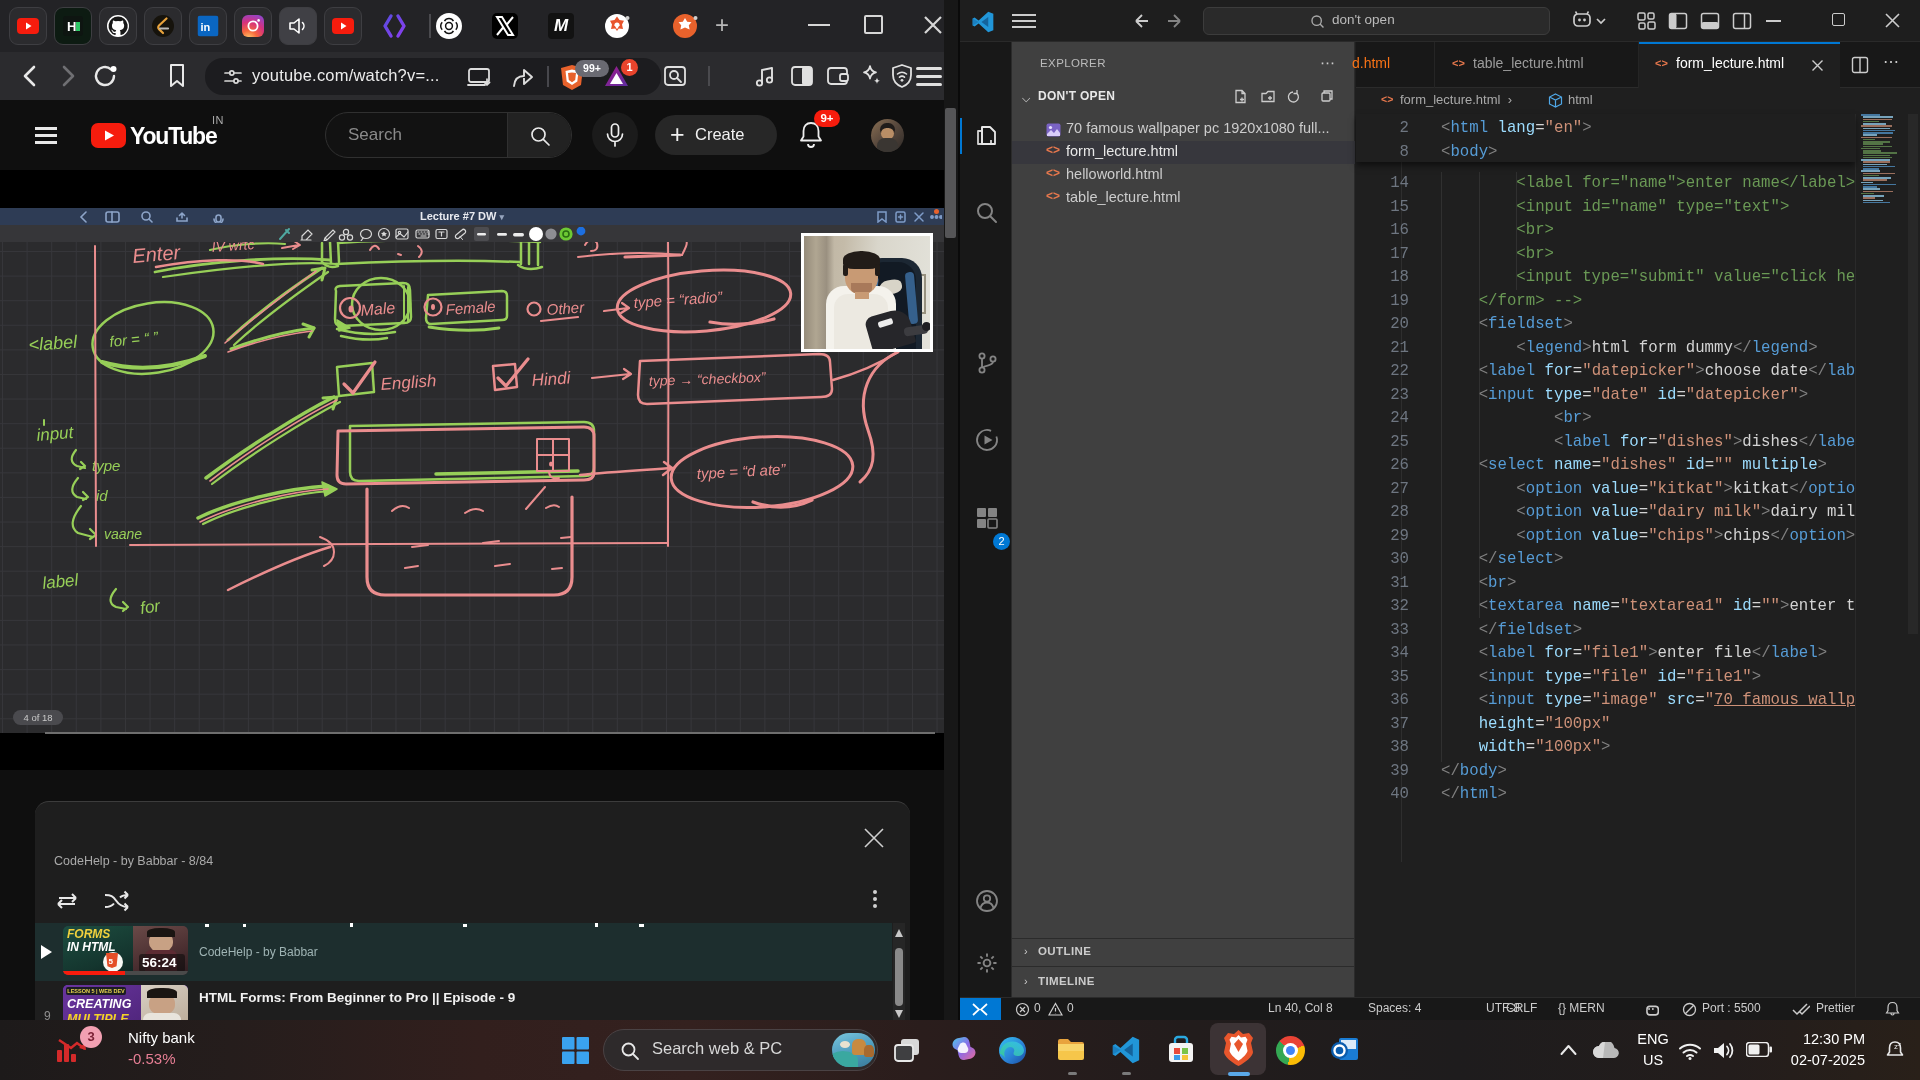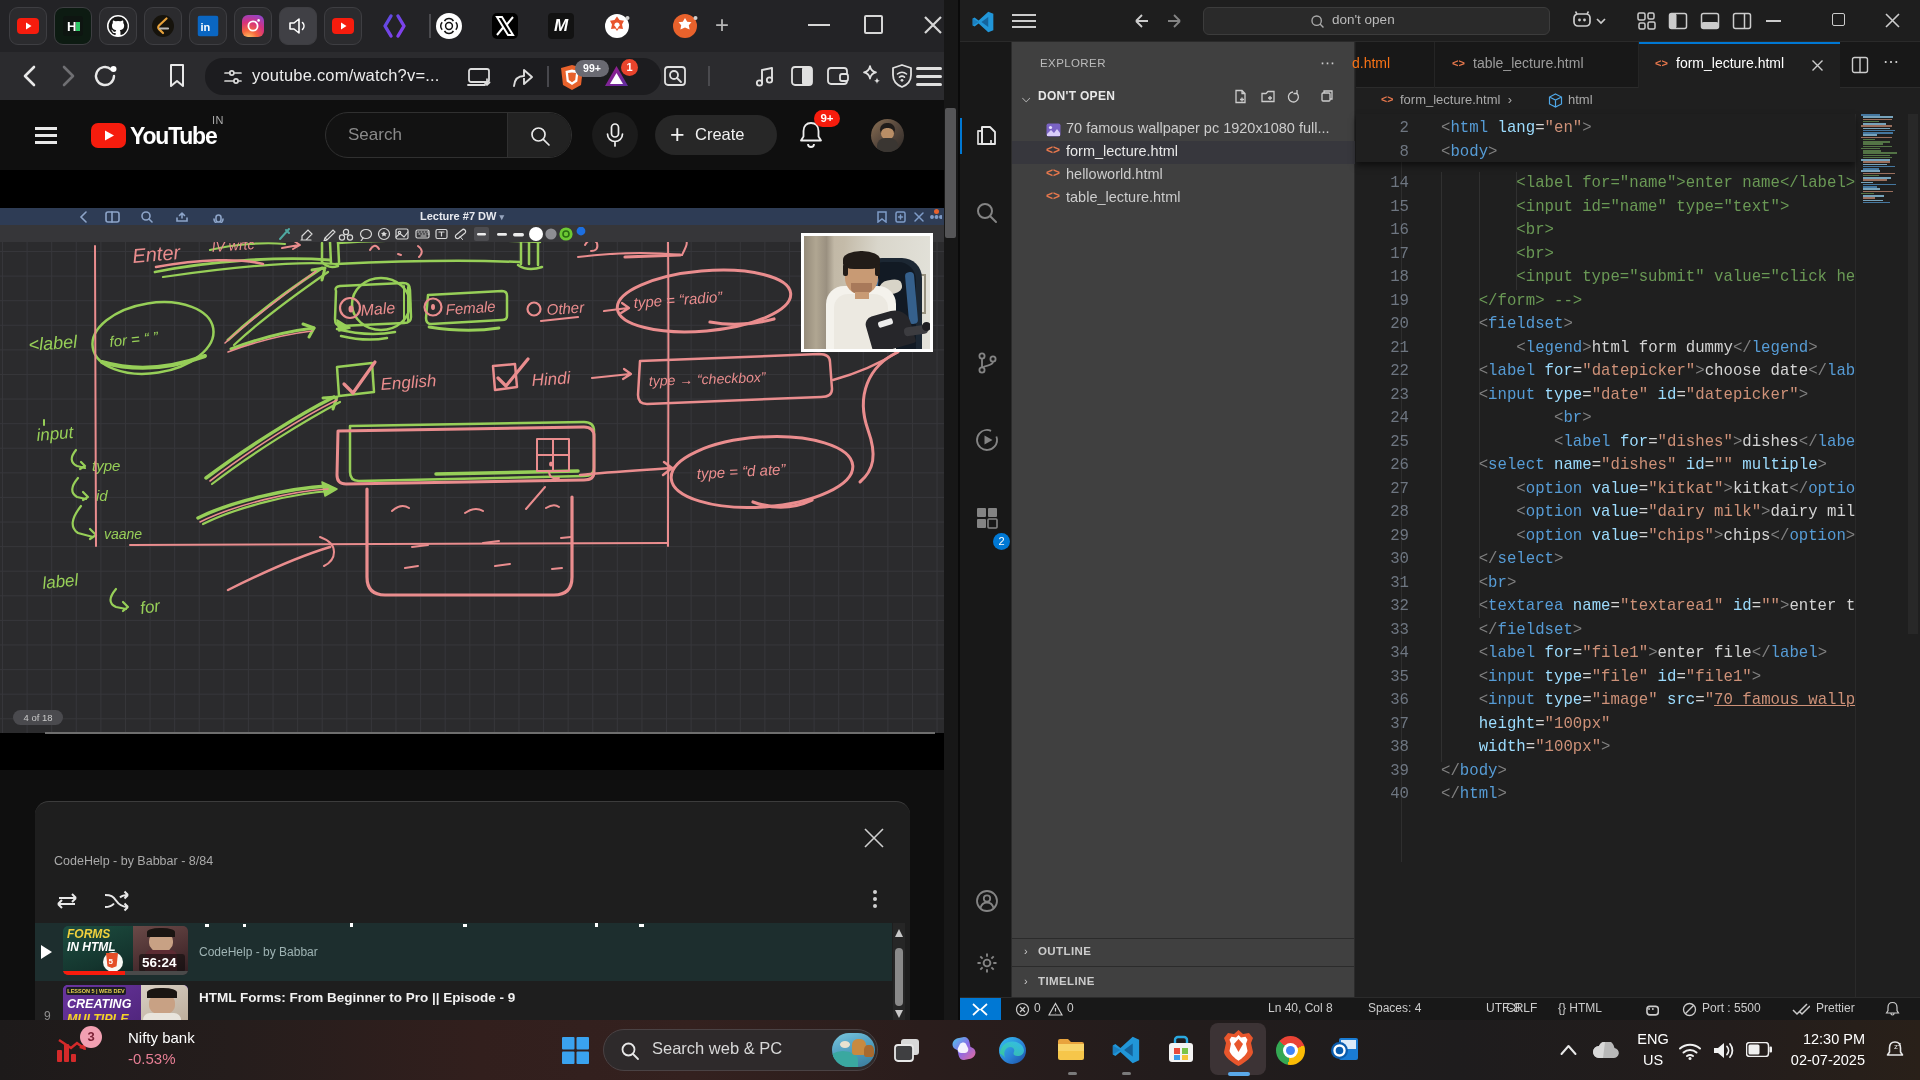--- a/index.html
+++ b/index.html
@@ -856,21 +856,21 @@
     <div class="abs" style="left:74px;top:3px;">0</div>
     <svg class="abs" style="left:88px;top:4px;" width="15" height="15" viewBox="0 0 15 15">
           <path d="M7.5 1.5 14 13H1z" stroke="#ccc" stroke-width="1.2" fill="none"></path>
           <path d="M7.5 6v3.4M7.5 11.2v.2" stroke="#ccc" stroke-width="1.2"></path>
         </svg>
     <div class="abs" style="left:107px;top:3px;">0</div>
     <div class="abs" style="left:308px;top:3px;">Ln 40, Col 8</div>
     <div class="abs" style="left:408px;top:3px;">Spaces: 4</div>
     <div class="abs" style="left:488px;top:3px;margin-left:38px;">UTF-8</div>
     <div class="abs" style="left:546px;top:3px;">CRLF</div>
-    <div class="abs" style="left:598px;top:3px;">{} HTML</div>
+    <div class="abs" style="left:598px;top:3px;">{} MERN</div>
     <svg class="abs" style="left:682px;top:3px;" width="17" height="16" viewBox="0 0 36 32">
           <path d="M8 6h8a4 4 0 0 1 4 4v4a4 4 0 0 1-4 4H8a4 4 0 0 1-4-4v-4a4 4 0 0 1 4-4z" transform="scale(1.5) translate(3,1)" stroke="#ccc" stroke-width="2.2" fill="none"></path>
           <circle cx="15" cy="16" r="2" fill="#ccc"></circle>
           <circle cx="23" cy="16" r="2" fill="#ccc"></circle>
         </svg>
     <svg class="abs" style="left:722px;top:4px;" width="15" height="15" viewBox="0 0 15 15">
           <circle cx="7.5" cy="7.5" r="6" stroke="#ccc" stroke-width="1.3" fill="none"></circle>
           <path d="M3.3 11.7 11.7 3.3" stroke="#ccc" stroke-width="1.3"></path>
         </svg>
     <div class="abs" style="left:742px;top:3px;">Port : 5500</div>

